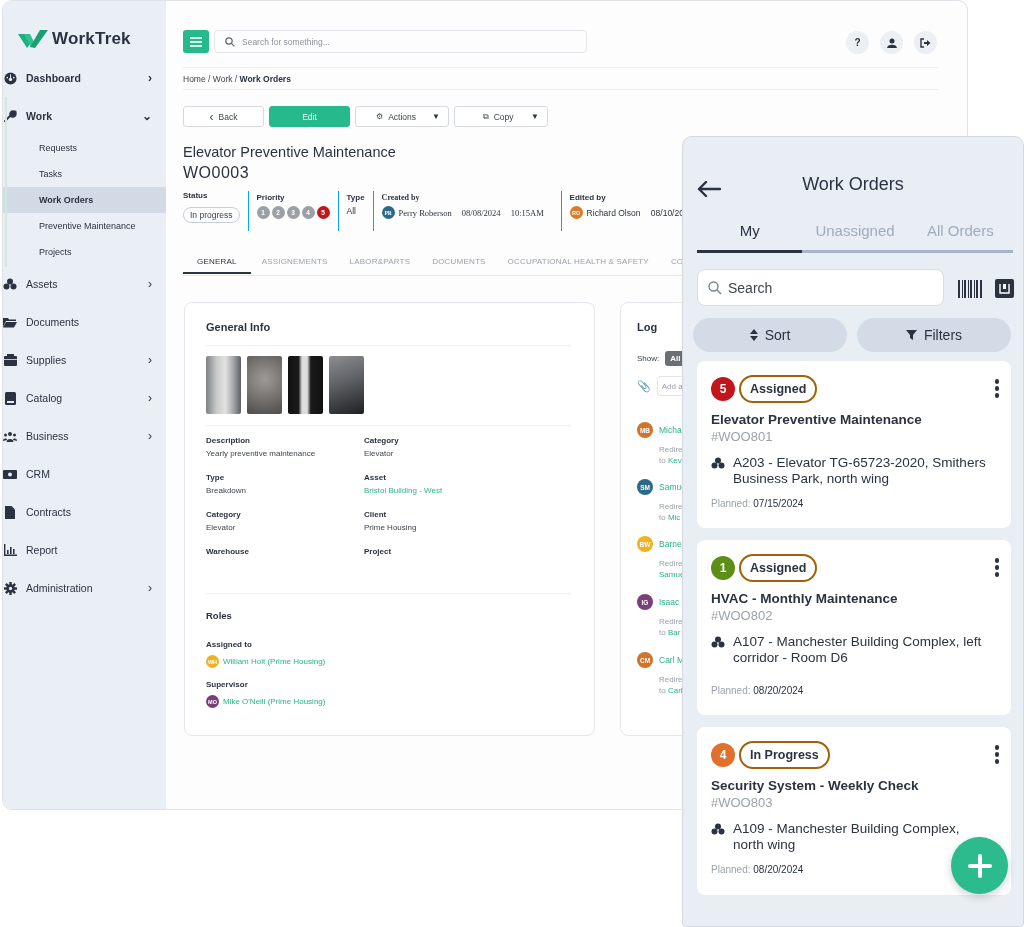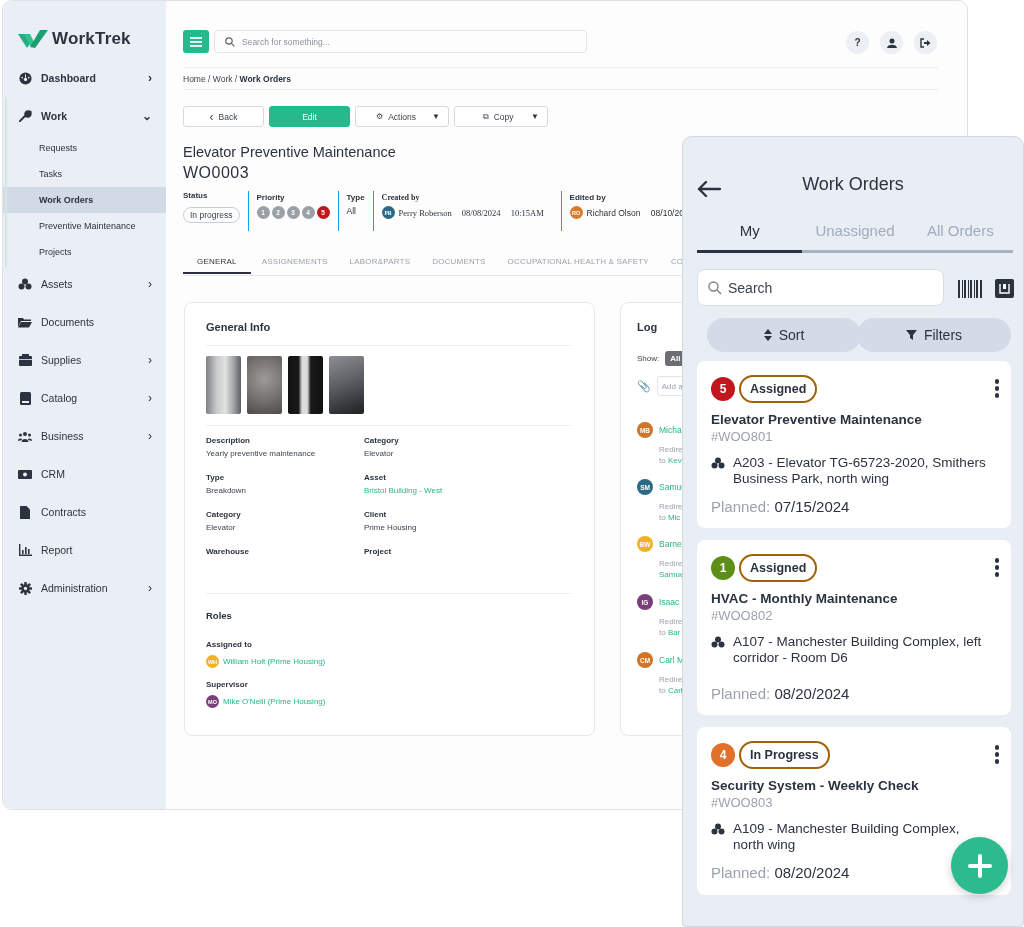--- a/index.html
+++ b/index.html
@@ -11,21 +11,21 @@
     position: absolute; left: 2px; top: 0; width: 966px; height: 810px;
     border: 1px solid #dfe2e6; border-radius: 10px; background: #fdfdfd; overflow: hidden;
   }
   .sidebar {
     position: absolute; left: 0; top: 0; width: 163px; height: 100%;
     background: #eaeef5;
   }
   .logo { position: absolute; left: 15px; top: 28px; display: flex; align-items: center; gap: 4px; }
   .logo-text { font-size: 17px; font-weight: 700; color: #2b3340; letter-spacing: 0.2px; }
   .nav { position: absolute; left: 0; top: 58px; width: 163px; }
-  .nav-item { height: 38px; display: flex; align-items: center; padding-left: 15px; position: relative; font-size: 10.5px; color: #2b3340; cursor: pointer; }
+  .nav-item { height: 38px; display: flex; align-items: center; position: relative; font-size: 10.5px; color: #2b3340; cursor: pointer; }
   .nav-item.bold { font-weight: 700; }
   .nav-item .ico { width: 14px; height: 14px; margin-right: 9px; display: flex; align-items: center; justify-content: center; }
   .nav-item .chev { position: absolute; right: 14px; top: 12px; font-size: 12px; color: #2b3340; }
   .sub { position: relative; }
   .sub::before { content: ""; position: absolute; left: 2px; top: -38px; width: 2px; height: 170px; background: #cfe9e0; }
   .sub-item { height: 26px; display: flex; align-items: center; padding-left: 36px; font-size: 9px; color: #2b3340; cursor: pointer; }
   .sub-item.active { background: #d2dbe5; font-weight: 700; }
 
   .main { position: absolute; left: 163px; top: 0; right: 0; height: 100%; }
   .menu-btn { position: absolute; left: 17px; top: 29px; width: 26px; height: 23px; border-radius: 3px; background: #26b98b; display: flex; align-items: center; justify-content: center; }
@@ -99,34 +99,34 @@
   .m-tabs { position: absolute; left: 14px; top: 85px; width: 316px; display: flex; }
   .m-tab { flex: 1; text-align: center; font-size: 15px; color: #a0acbd; padding-bottom: 11px; cursor: pointer; }
   .m-tab.active { color: #2b3340; }
   .m-tabline { position: absolute; left: 14px; top: 113px; width: 316px; height: 3px; background: #a7b4c6; }
   .m-tabline .on { width: 105px; height: 3px; background: #2b3340; }
   .m-search { position: absolute; left: 14px; top: 132px; width: 247px; height: 37px; background: #fff; border: 1px solid #d9dee6; border-radius: 8px; display: flex; align-items: center; padding-left: 10px; gap: 6px; font-size: 14px; color: #3c4450; }
   .m-barcode { position: absolute; left: 275px; top: 143px; display: flex; gap: 1.5px; height: 18px; align-items: stretch; }
   .m-barcode span { background: #2b3340; }
   .m-scan { position: absolute; left: 312px; top: 142px; width: 19px; height: 19px; background: #2b3340; border-radius: 2px; display: flex; align-items: center; justify-content: center; }
   .m-btn { position: absolute; top: 181px; width: 154px; height: 34px; border-radius: 17px; background: #d3dbe7; display: flex; align-items: center; justify-content: center; gap: 7px; font-size: 14px; color: #2b3340; }
-  .m-btn.sort { left: 24px; }
+  .m-btn.sort { left: 10px; }
   .m-btn.filter { left: 174px; text-align: center; }
 
   .wo-card { position: absolute; left: 14px; width: 314px; background: #fff; border-radius: 8px; }
   .wo-head { position: absolute; left: 14px; top: 14px; display: flex; align-items: center; gap: 4px; }
   .prio-dot { width: 24px; height: 24px; border-radius: 50%; color: #fff; font-size: 12px; font-weight: 700; display: flex; align-items: center; justify-content: center; }
   .state-pill { border: 2px solid #a16207; border-radius: 14px; padding: 5px 9px; font-size: 12.5px; font-weight: 700; color: #2b3340; }
   .kebab { position: absolute; right: 12px; top: 18px; display: flex; flex-direction: column; gap: 2.5px; cursor: pointer; }
   .kebab span { width: 4.5px; height: 4.5px; border-radius: 50%; background: #2b3340; }
   .wo-title { position: absolute; left: 14px; top: 51px; font-size: 13.5px; font-weight: 700; color: #2b3340; }
   .wo-num { position: absolute; left: 14px; top: 68px; font-size: 13px; color: #9aa2ac; }
   .wo-loc { position: absolute; left: 14px; top: 94px; width: 280px; display: flex; gap: 8px; font-size: 13.5px; color: #2b3340; line-height: 16px; }
   .wo-loc .ico { padding-top: 2px; flex-shrink: 0; }
-  .wo-planned { position: absolute; left: 14px; font-size: 15px; color: #9aa2ac; }
+  .wo-planned { position: absolute; left: 14px; font-size: 10px; color: #9aa2ac; }
   .wo-planned b { font-weight: 400; color: #2b3340; }
   .fab { position: absolute; left: 268px; top: 700px; width: 57px; height: 57px; border-radius: 50%; background: #2bbb8c; box-shadow: 0 3px 8px rgba(0,0,0,0.18); display: flex; align-items: center; justify-content: center; cursor: pointer; }
 </style>
 </head>
 <body>
 
 <div class="desktop">
 
   <aside class="sidebar">
     <div class="logo">

